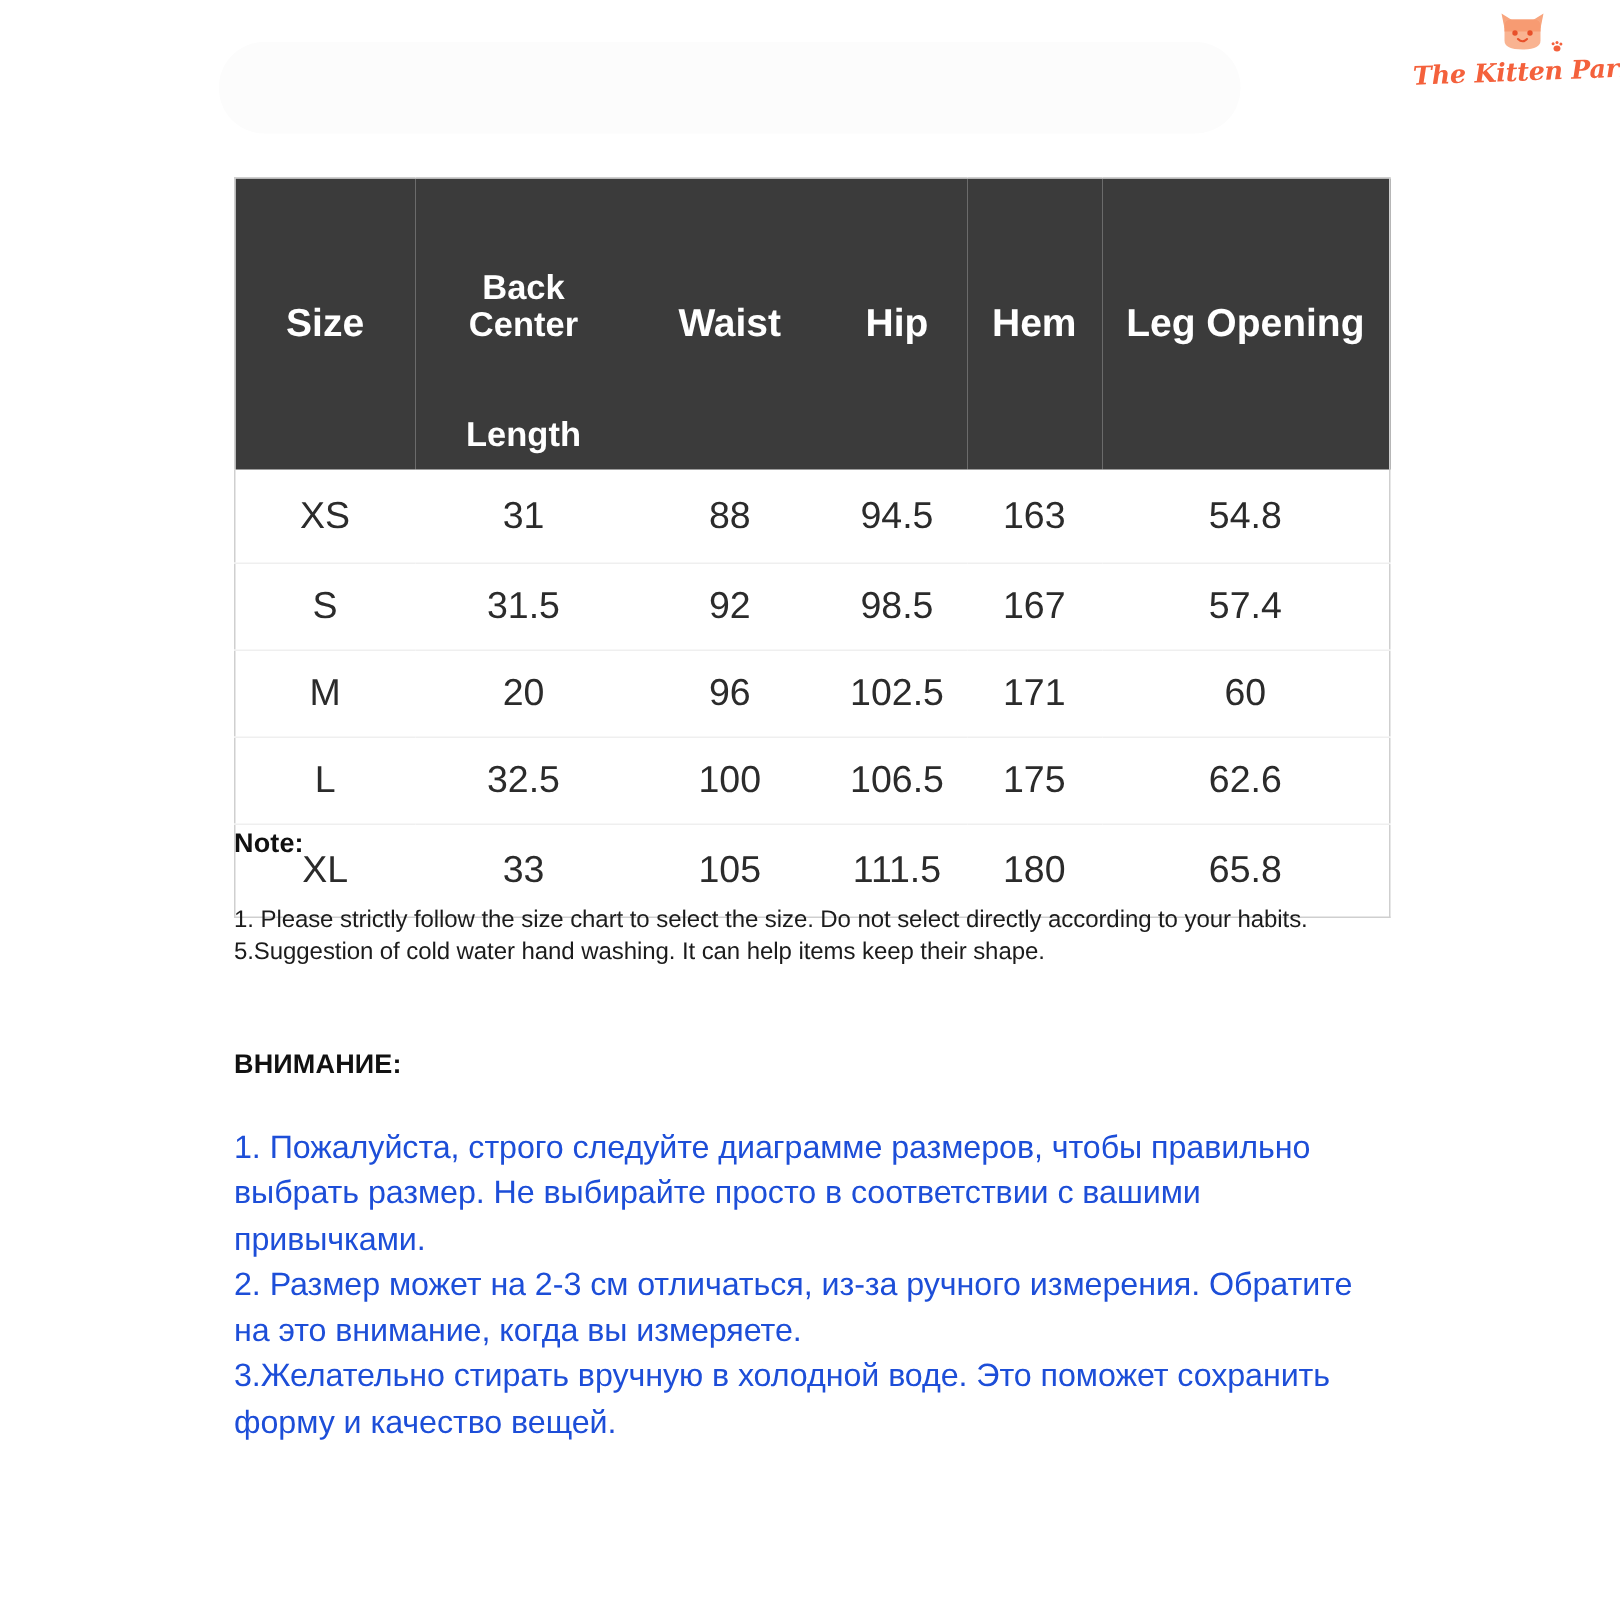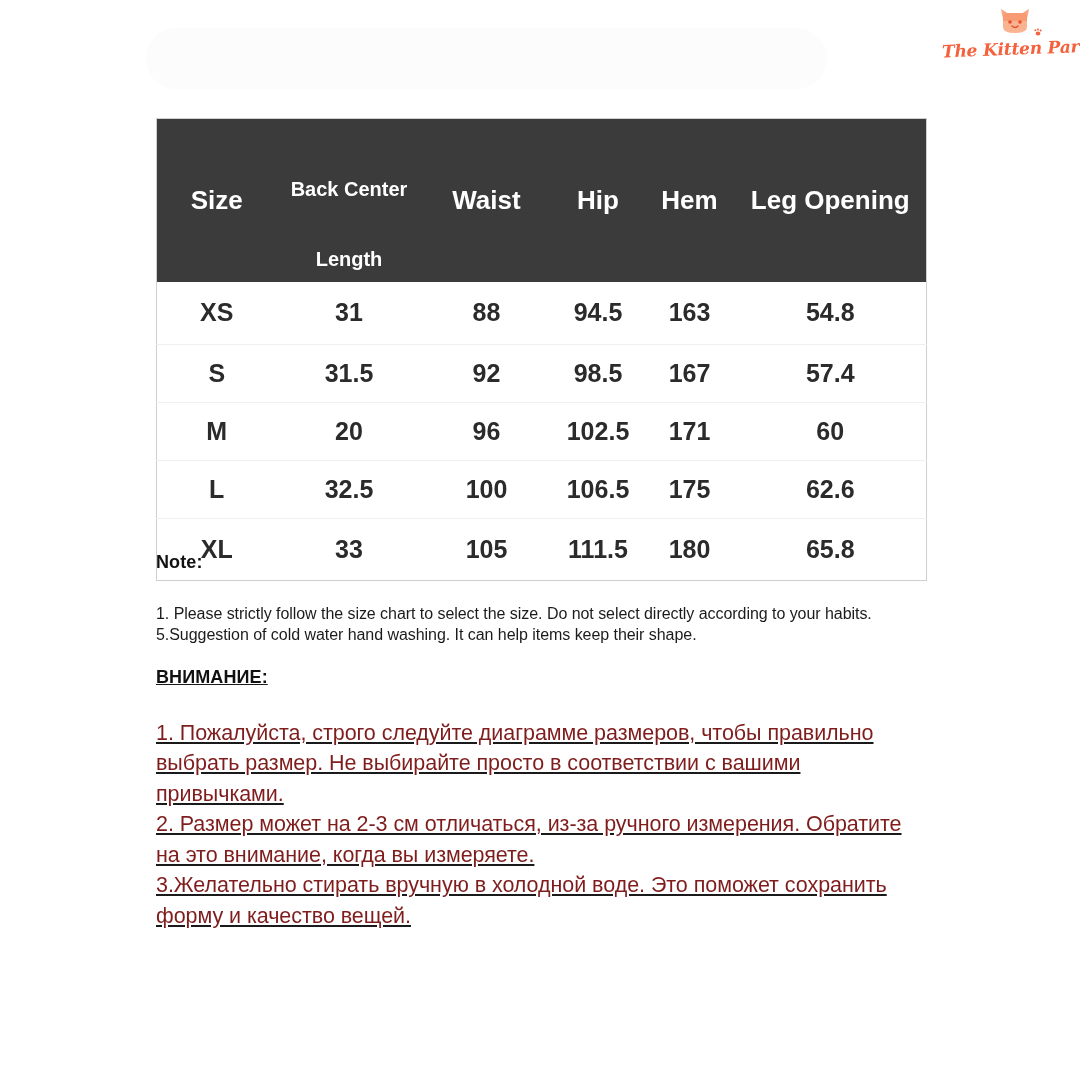--- a/index.html
+++ b/index.html
@@ -89,27 +89,27 @@
     font-size: 26px;
     line-height: 1.06;
     padding: 12px;
     height: 114px;
     vertical-align: middle;
     text-align: center;
     border: none;
   }
   table.size-table thead th .hdr-two-line {
     display: block;
-    font-size: 20px;
+    font-size: 23px;
     line-height: 1.08;
     margin-top: 48px;
   }
   table.size-table tbody td {
     font-size: 25px;
-    font-weight: 700;
+    font-weight: 400;
     color: #2b2b2b;
     text-align: center;
     height: 58px;
     padding: 0;
     border-top: 1px solid #efefef;
   }
   table.size-table tbody tr:first-child td {
     border-top: none;
     height: 62px;
   }
@@ -140,31 +140,30 @@
     letter-spacing: 0.1px;
   }
   .notes-body p {
     margin: 0;
     font-size: 16px;
     line-height: 1.33;
     color: #1b1b1b;
     letter-spacing: -0.05px;
   }
   .notes-block-ru {
-    margin-top: 21px;
-    text-decoration: underline;
+    margin-top: 53px;
   }
   .notes-block-ru .notes-heading {
     margin-bottom: 30px;
   }
   .notes-body-ru p {
     margin: 0;
     font-size: 21.5px;
     line-height: 1.42;
-    color: #7f1d1d;
+    color: #1d4ed8;
     letter-spacing: -0.05px;
   }
 </style>
 </head>
 <body>
 
 <div class="ghost-panel"></div>
 
 <div class="brand">
   <div class="brand-mark">

